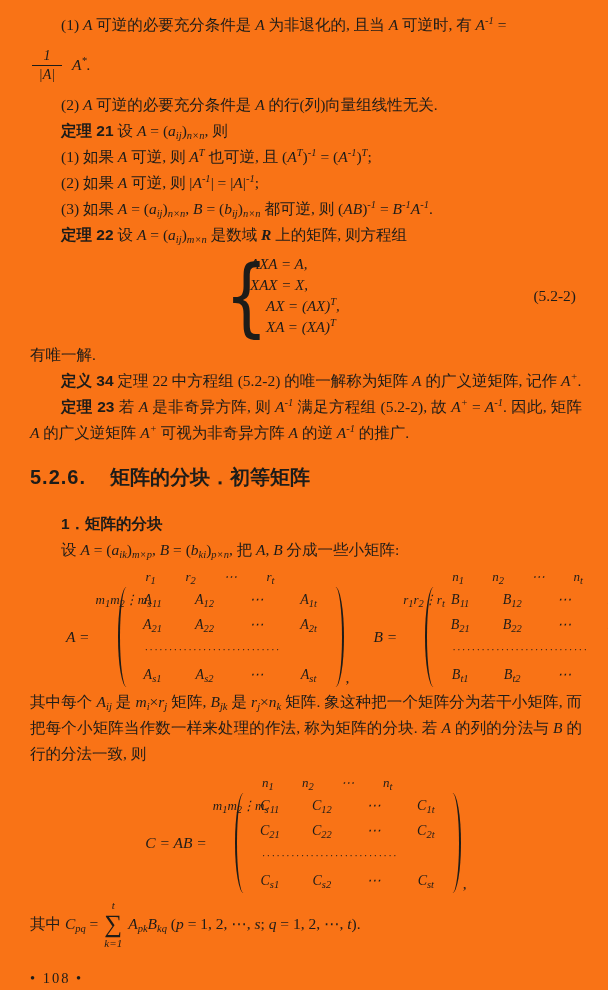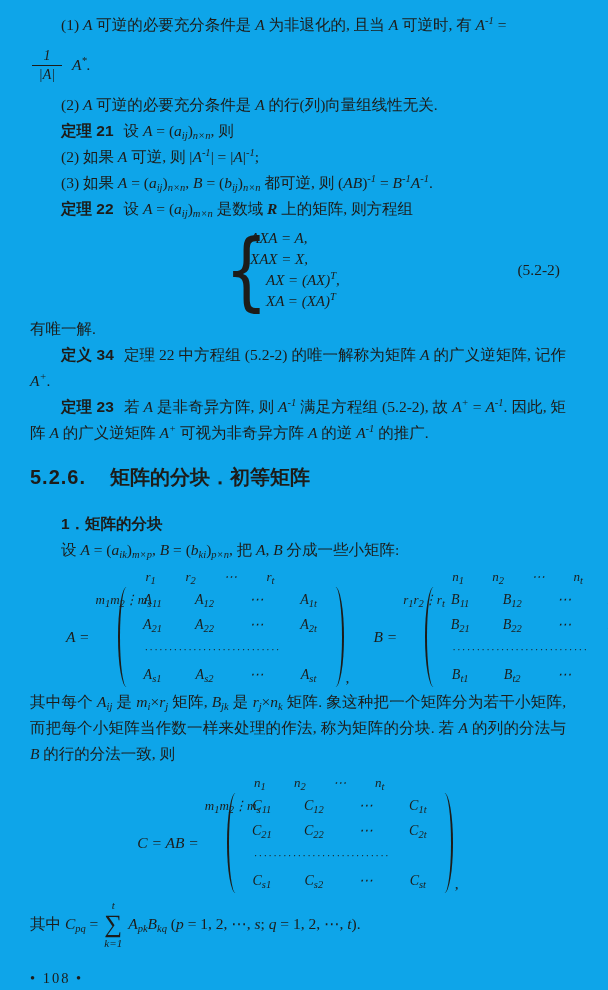--- a/index.html
+++ b/index.html
@@ -1,25 +1,25 @@
 <!DOCTYPE html>
 <html><head>
 <meta charset="utf-8">
 <style>
   html,body { margin:0; padding:0; background:#fbfaf6; }
   .page {
     position:relative; width:608px; height:990px; box-sizing:border-box;
-    padding:12px 42px 0 30px; overflow:hidden;
-    background:#0ea5e9; color:#1d1c19;
+    padding:12px 26px 0 30px; overflow:hidden;
+    background:#f97316; color:#1d1c19;
     font:15.5px/26px "Liberation Serif","DejaVu Serif",serif;
   }
   p { margin:0; }
   .ind { text-indent:2em; }
   .just { text-align:justify; }
-  .blabel { font-weight:bold; font-family:"Liberation Sans","DejaVu Sans",sans-serif; margin-right:10px; }
+  .blabel { font-weight:bold; font-family:"Liberation Sans","DejaVu Sans",sans-serif; margin-right:4px; }
   sup, sub { font-size:10.5px; font-style:italic; line-height:0; position:relative; vertical-align:baseline; }
   sup { top:-6px; }
   sub { top:3px; }
   .bi { font-weight:bold; font-style:italic; }
   em, .it { font-style:italic; }
 
   
   .fracline { display:flex; align-items:center; height:50px; margin:2px 0; }
   .frac { display:inline-flex; flex-direction:column; align-items:center; margin:0 10px 0 2px; }
   .frac .num, .frac .den { font-style:italic; font-size:14px; line-height:16px; }
@@ -85,20 +85,21 @@
       <span class="den">|<em>A</em>|</span>
     </span>
     <span class="after"><em>A</em><sup>*</sup>.</span>
   </div>
 
   <p class="ind">(2) <em>A</em> 可逆的必要充分条件是 <em>A</em> 的行(列)向量组线性无关.</p>
 
   <p class="ind">
     <span class="blabel">定理 21</span><span>设 <em>A</em> = (<em>a</em><sub>ij</sub>)<sub>n×n</sub>, 则</span>
   </p>
+  <p class="ind">(1) 如果 <em>A</em> 可逆, 则 <em>A</em><sup>T</sup> 也可逆, 且 (<em>A</em><sup>T</sup>)<sup>-1</sup> = (<em>A</em><sup>-1</sup>)<sup>T</sup>;</p>
   <p class="ind">(2) 如果 <em>A</em> 可逆, 则 |<em>A</em><sup>-1</sup>| = |<em>A</em>|<sup>-1</sup>;</p>
   <p class="ind">(3) 如果 <em>A</em> = (<em>a</em><sub>ij</sub>)<sub>n×n</sub>, <em>B</em> = (<em>b</em><sub>ij</sub>)<sub>n×n</sub> 都可逆, 则 (<em>AB</em>)<sup>-1</sup> = <em>B</em><sup>-1</sup><em>A</em><sup>-1</sup>.</p>
 
   <p class="ind">
     <span class="blabel">定理 22</span><span>设 <em>A</em> = (<em>a</em><sub>ij</sub>)<sub>m×n</sub> 是数域 <span class="bi">R</span> 上的矩阵, 则方程组</span>
   </p>
 
   <div class="eqsys">
     <div class="eq-lead"></div>
     <div class="brace">{</div>

